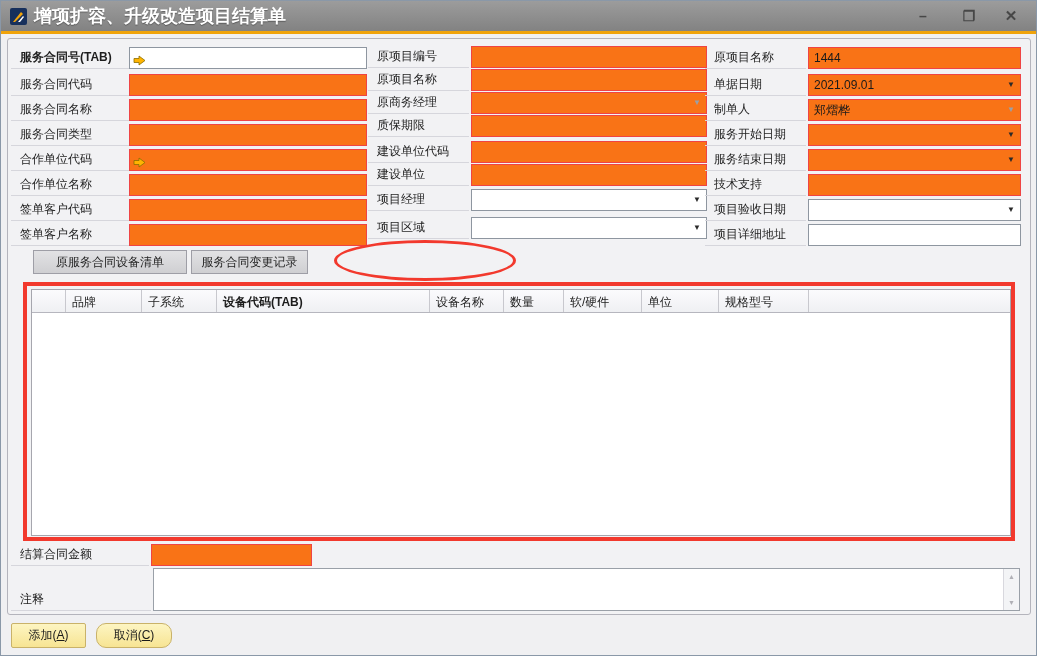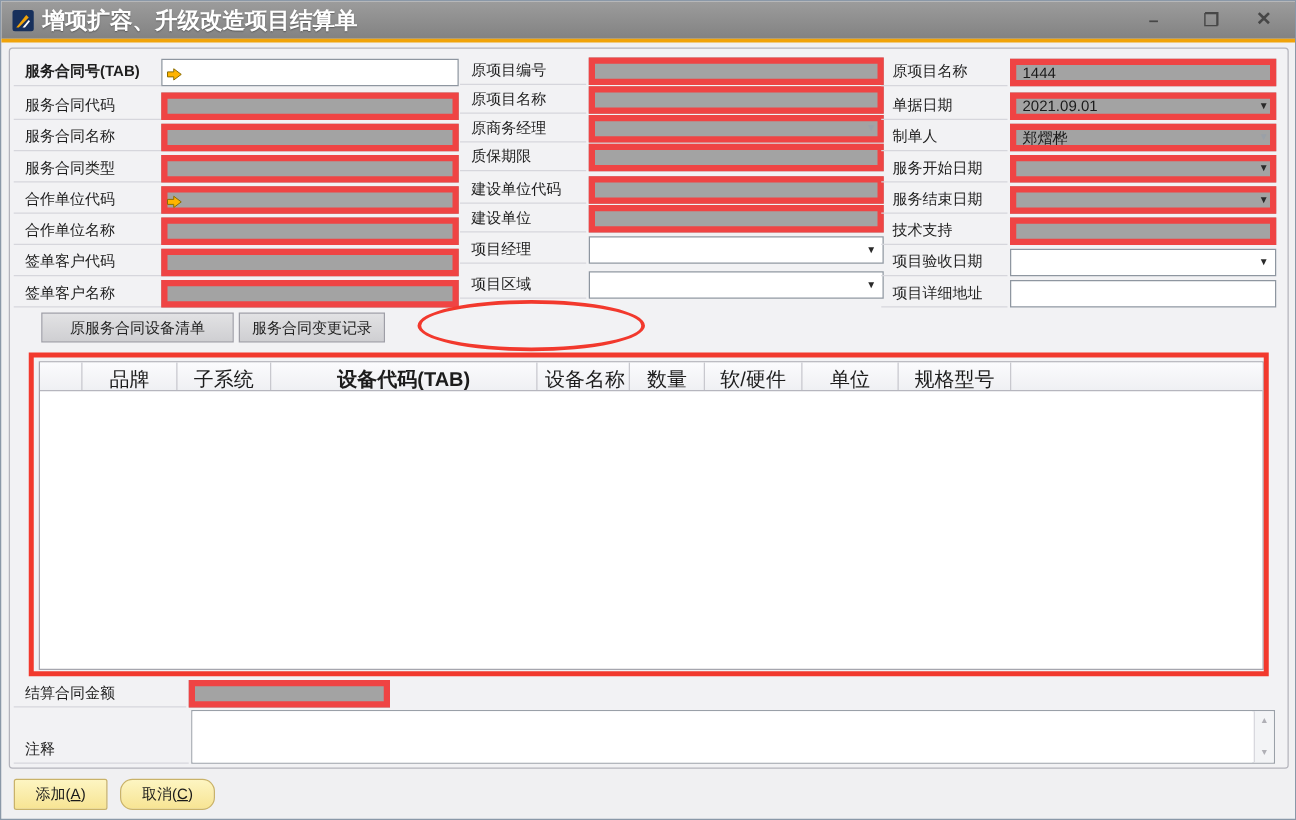--- a/index.html
+++ b/index.html
@@ -31,40 +31,40 @@
   .m-lbl { left:367px; width:101px; }
   .r-lbl { left:704px; width:101px; }
   .bold { font-weight:bold; }
   .fld { position:absolute; height:22px; }
   .l-fld { left:128px; width:238px; }
   .m-fld { left:470px; width:236px; }
   .r-fld { left:807px; width:213px; }
   .fld input { width:100%; height:100%; font-family:"Liberation Sans",sans-serif;
                font-size:12px; padding:2px 5px; color:#1a1a1a; outline:none; }
   .fld input.edit { background:#ffffff; border:1px solid #8e96a0; }
-  .fld input.dis  { background:#a3a3a3; border:5px solid #ef4444; }
+  .fld input.dis  { background:#f97316; border:1px solid #ef4444; }
   .fld.pad-arrow input { padding-left:22px; }
   .link-arrow { position:absolute; left:4px; top:5px; z-index:2; }
   .dd { position:absolute; right:6px; top:7px; font-size:8px; line-height:8px;
         color:#2a2a2a; pointer-events:none; }
   .dd.dis { color:#9aa0a8; }
 
   
   .tab { position:absolute; top:249px; height:24px; background:linear-gradient(#e2e2e4,#cfcfd2);
          border:1px solid #9e9ea6; font-size:12px; color:#232323; text-align:center;
          line-height:22px; cursor:pointer; }
   .tab.active { background:#ffffff; height:29px; border-bottom:none; z-index:3; font-weight:normal; }
 
   
   .grid { position:absolute; left:30px; top:288px; width:980px; height:247px;
           background:#ffffff; border:1px solid #a6a6ae; }
   .grid-head { display:flex; height:23px; background:linear-gradient(#fbfbfd,#eff0f3);
                border-bottom:1px solid #b6b6be; }
-  .th { border-right:1px solid #c8c8ce; padding:4px 6px; font-size:16px; color:#1c1c1c;
-        white-space:nowrap; overflow:hidden;text-align:center; }
+  .th { border-right:1px solid #c8c8ce; padding:4px 6px; font-size:12px; color:#1c1c1c;
+        white-space:nowrap; overflow:hidden; }
   .note { position:absolute; left:0; top:112px; width:100%; text-align:center;
           font-size:14px; color:#f04a3e; letter-spacing:1px; }
 
   
   .red-rect { position:absolute; left:22px; top:281px; width:992px; height:259px;
               border:4px solid #f2392d; z-index:5; pointer-events:none; }
   .red-ellipse { position:absolute; left:333px; top:239px; width:182px; height:41px;
                  border:3px solid #f2392d; border-radius:50%; z-index:6; pointer-events:none; }
 
   

